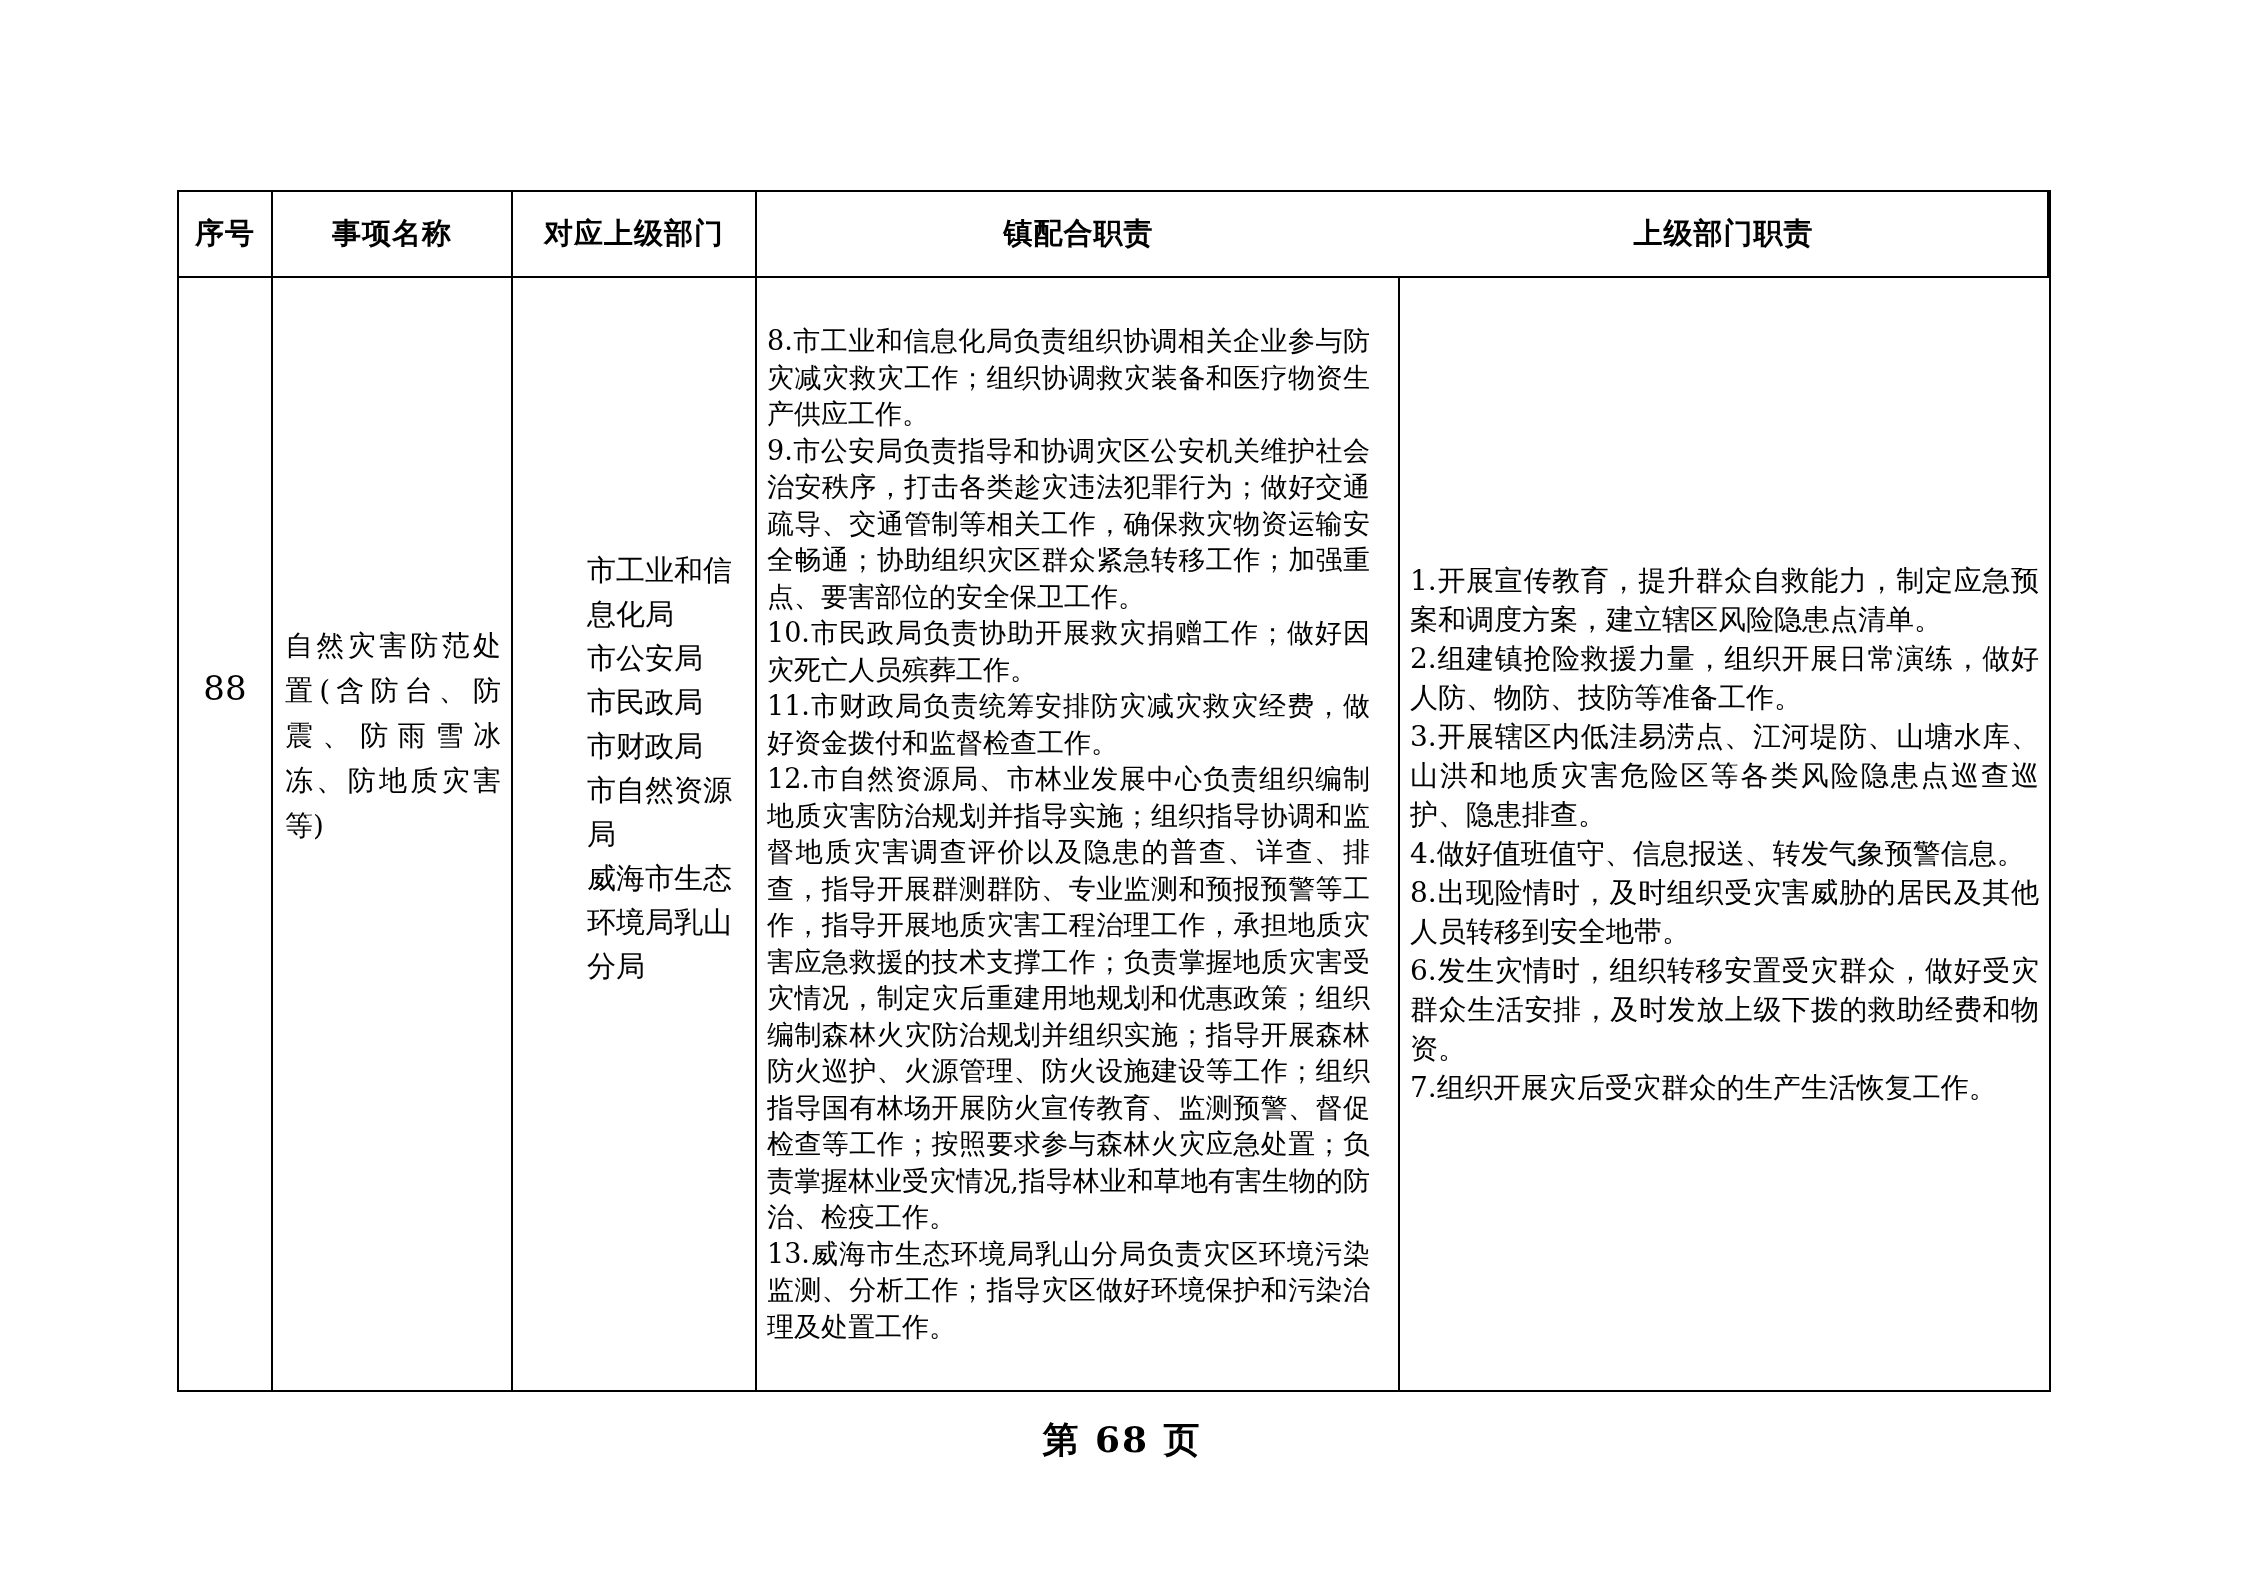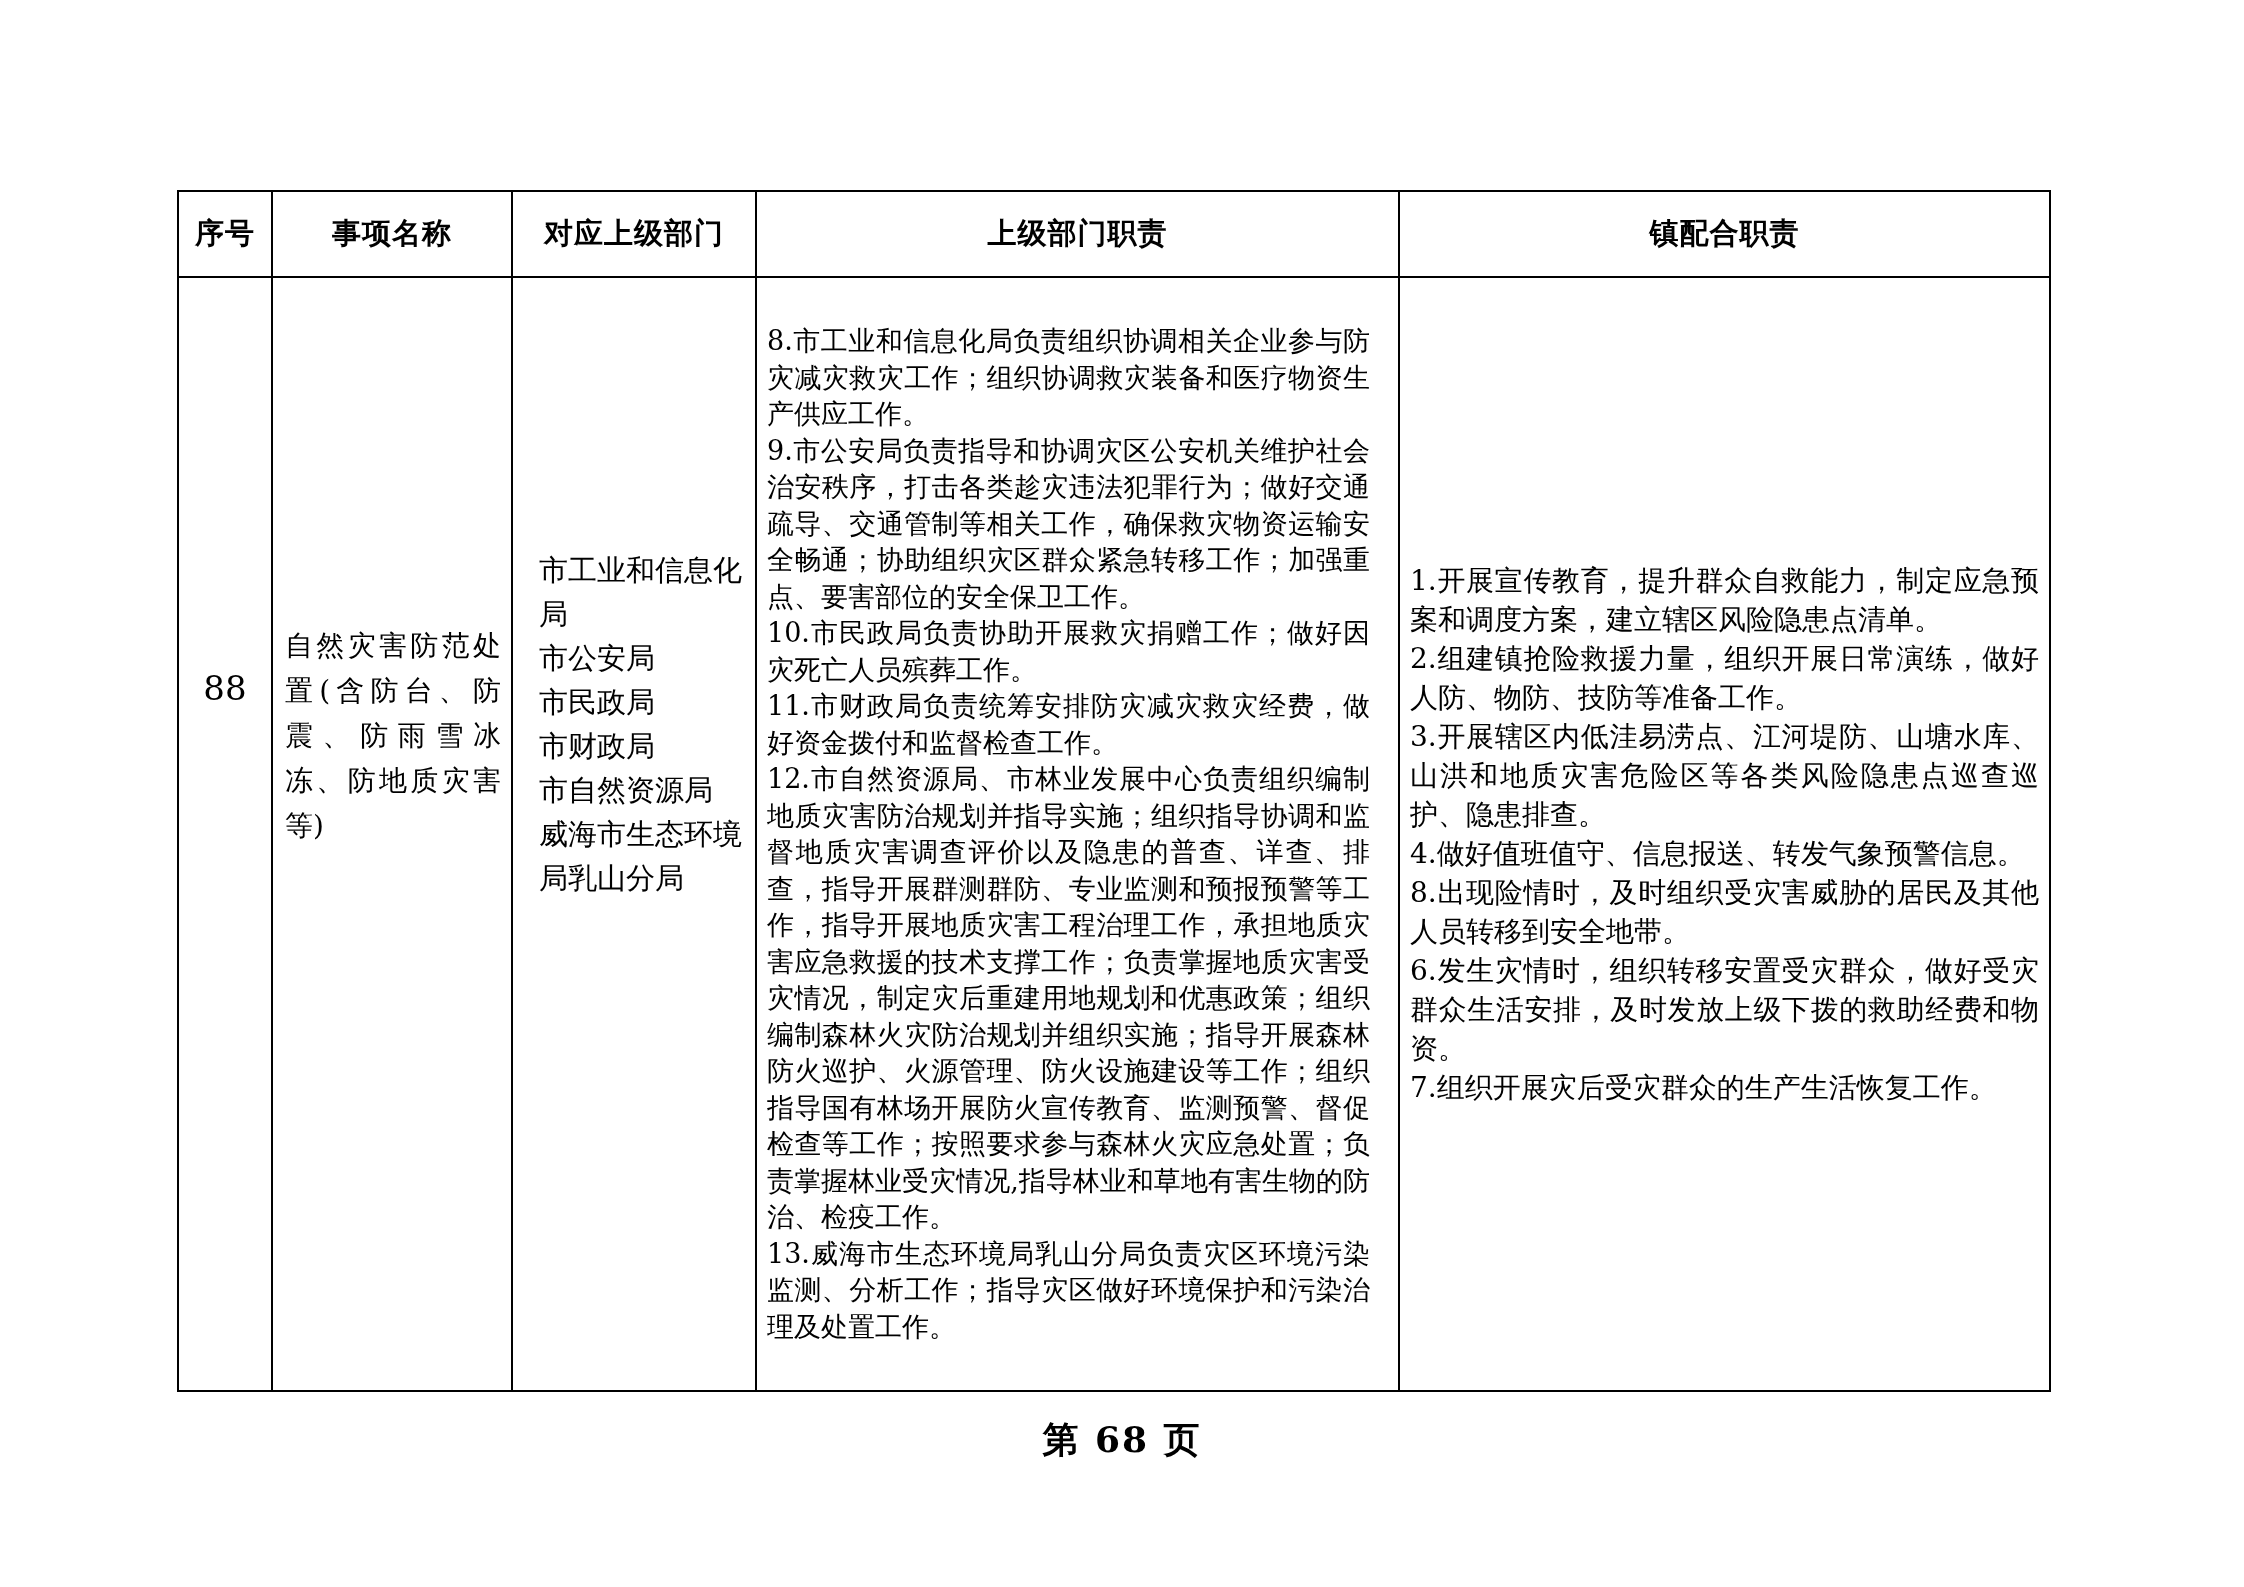--- a/index.html
+++ b/index.html
@@ -48,20 +48,21 @@
     padding:345px 10px 0 12px;
     font-size:28px;
     line-height:45px;
     text-align:justify;
     text-align-last:left;
   }
   .cell-departments{
     padding:270px 8px 0 26px;
     font-size:29px;
     line-height:44px;
+    margin-left:48px;
   }
   .cell-superior-duties{
     justify-content:center;
     padding:0 28px 0 10px;
     font-size:27px;
     line-height:36.5px;
     text-align:justify;
     text-align-last:left;
   }
   .cell-town-duties{
@@ -86,22 +87,22 @@
 </head>
 <body>
 
 <div id="page">
 
   <div id="duties-table">
 
     <div class="cell hcell v">序号</div>
     <div class="cell hcell v">事项名称</div>
     <div class="cell hcell v">对应上级部门</div>
+    <div class="cell hcell">镇配合职责</div>
     <div class="cell hcell v">上级部门职责</div>
-    <div class="cell hcell">镇配合职责</div>
 
     <div class="cell bcell v cell-index">88</div>
 
     <div class="cell bcell v cell-item-name">自然灾害防范处置(含防台、防震、防雨雪冰冻、防地质灾害等)</div>
 
     <div class="cell bcell v cell-departments">
         <div class="para">市工业和信息化局</div>
         <div class="para">市公安局</div>
         <div class="para">市民政局</div>
         <div class="para">市财政局</div>

